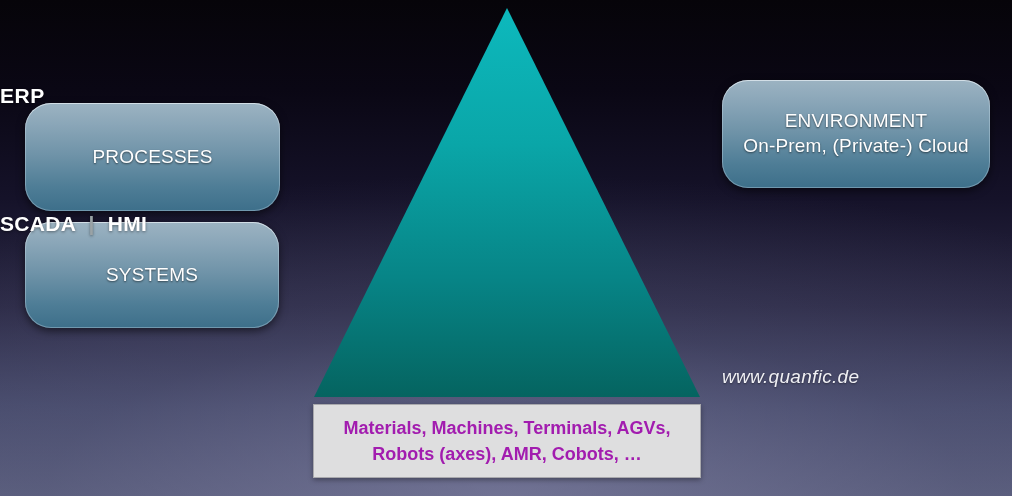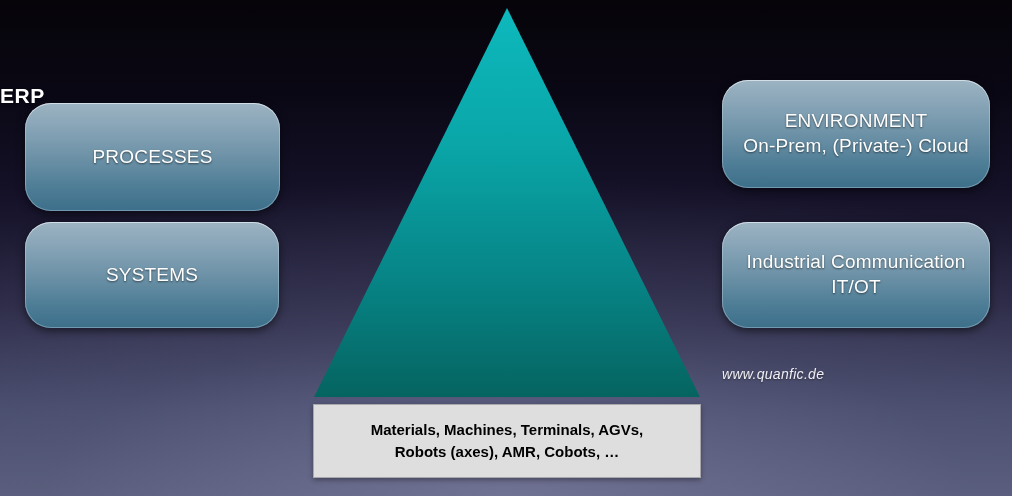--- a/index.html
+++ b/index.html
@@ -93,34 +93,34 @@
     background: #dededf;
     border: 1px solid #a9a9ad;
     box-shadow: 0 2px 5px rgba(0,0,0,0.35);
     display: flex;
     align-items: center;
     justify-content: center;
     text-align: center;
     box-sizing: border-box;
   }
   #box-base .basetext {
-    color: #000000;
-    font-size: 15px;
+    color: #a21caf;
+    font-size: 18px;
     font-weight: bold;
     line-height: 1.45;
     white-space: pre-line;
   }
 
   
   #website {
     position: absolute;
     left: 722px;
     top: 366px;
     color: #f0f0f4;
-    font-size: 14px;
+    font-size: 19px;
     font-style: italic;
     letter-spacing: 0.3px;
     text-shadow: 0 1px 2px rgba(0,0,0,0.4);
   }
 </style>
 </head>
 <body>
 
 <div id="slide">
 
@@ -130,44 +130,45 @@
 
   <div class="sidebox" id="box-systems">
     <span class="boxtext">SYSTEMS</span>
   </div>
 
   <div class="sidebox" id="box-environment">
     <span class="boxtext">ENVIRONMENT
 On-Prem, (Private-) Cloud</span>
   </div>
 
-  <div class="sidebox" id="box-industrial">
-    <span class="boxtext">Industrial Communication
-IT/OT</span>
-  </div>
 
   <div id="pyramid">
     <svg viewBox="0 0 398 392" preserveAspectRatio="none">
       <defs>
         <linearGradient id="pyrgrad" x1="0" y1="0" x2="0" y2="1">
           <stop offset="0%" stop-color="#0db9bd"></stop>
           <stop offset="35%" stop-color="#0aa6a8"></stop>
           <stop offset="70%" stop-color="#078486"></stop>
           <stop offset="100%" stop-color="#056460"></stop>
         </linearGradient>
       </defs>
       <polygon points="199,0 392,389 6,389" fill="url(#pyrgrad)"></polygon>
     </svg>
   </div>
 
   <div class="layer-label" id="label-erp">
     <span>ERP</span>
   </div>
 
 
+  <div class="layer-label" id="label-scada">
+    <span>SCADA</span>
+    <span class="sep">|</span>
+    <span>HMI</span>
+  </div>
 
 
 
   <div id="box-base">
     <span class="basetext">Materials, Machines, Terminals, AGVs,
 Robots (axes), AMR, Cobots, …</span>
   </div>
 
   <div id="website">www.quanfic.de</div>
 

